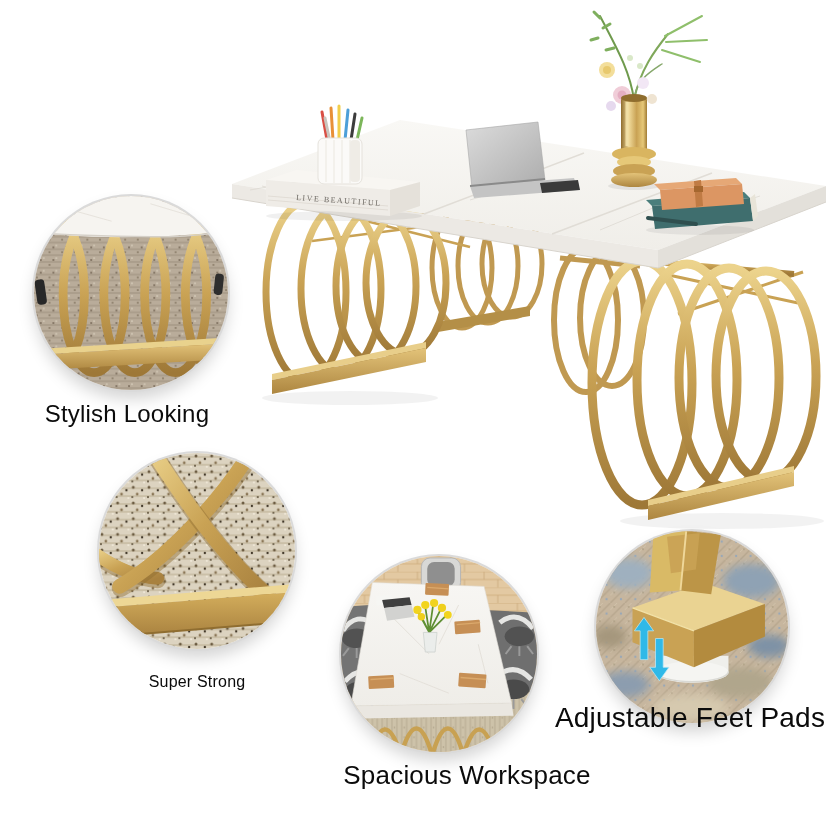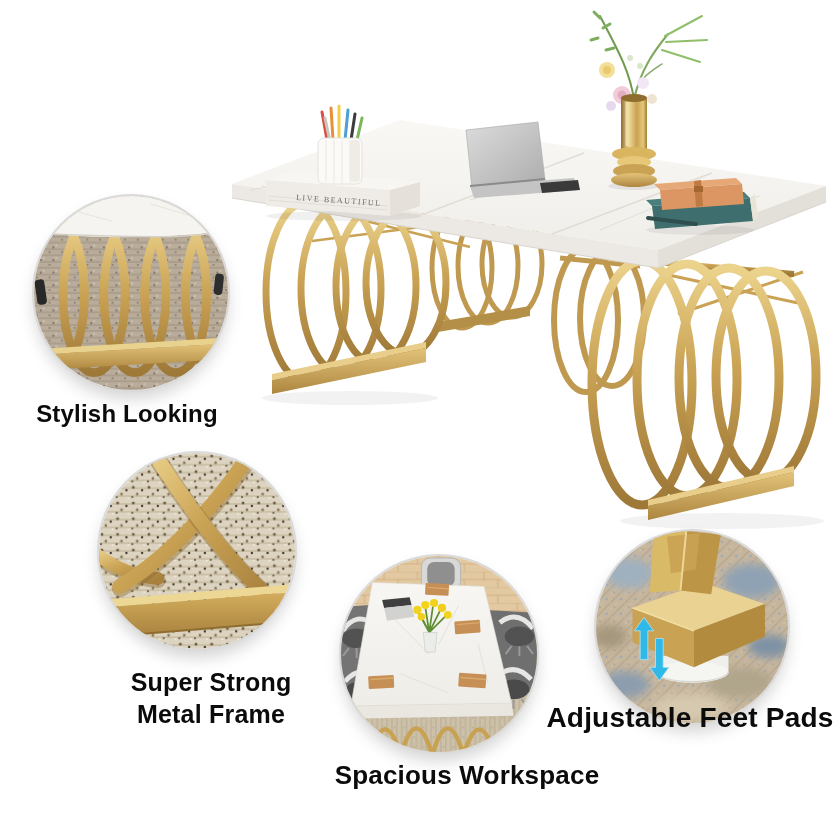--- a/index.html
+++ b/index.html
@@ -6,24 +6,24 @@
   .stage{position:relative;width:840px;height:840px;background:#ffffff;overflow:hidden;
          font-family:"Liberation Sans",sans-serif;}
   .hero{position:absolute;left:0;top:0;}
   .circle{position:absolute;border-radius:50%;overflow:hidden;background:#fff;
           box-shadow:0 0 0 2px #dadada, 0 9px 16px rgba(0,0,0,.17);}
   .circle svg{display:block;width:100%;height:100%;}
   .c1{left:34px;top:196px;width:194px;height:194px;}
   .c2{left:99px;top:453px;width:196px;height:196px;}
   .c3{left:341px;top:556px;width:196px;height:196px;}
   .c4{left:596px;top:531px;width:192px;height:192px;}
-  .label{position:absolute;transform:translateX(-50%);color:#0b0b0b;font-weight:bold;
+  .label{position:absolute;transform:translateX(-50%);color:#0b0b0b;font-weight:normal;
          white-space:nowrap;text-align:center;letter-spacing:.2px;}
   .l1{left:127px;top:400px;font-size:24px;}
-  .l2{left:211px;top:666px;font-size:25px;line-height:32px;}
+  .l2{left:197px;top:666px;font-size:16px;line-height:32px;}
   .l3{left:430px;top:760px;font-size:26px;margin-left:37px;}
   .l4{left:690px;top:702px;font-size:28px;}
 </style>
 </head>
 <body>
 
 <div class="stage">
 
   <svg class="hero" width="840" height="840" viewBox="0 0 840 840">
     <defs>
@@ -404,19 +404,18 @@
         <path d="M50,90 L60,104 L54,104 L54,134 L46,134 L46,104 L40,104 Z"></path>
         <path d="M66,156 L56,142 L62,142 L62,112 L70,112 L70,142 L76,142 Z"></path>
       </g>
     </svg>
   </div>
 
   <div class="label l1">Stylish Looking</div>
 
   <div class="label l2">
     <div>Super Strong</div>
-    <div>Metal Frame</div>
   </div>
 
   <div class="label l3">Spacious Workspace</div>
 
   <div class="label l4">Adjustable Feet Pads</div>
 </div>
 
 </body></html>

